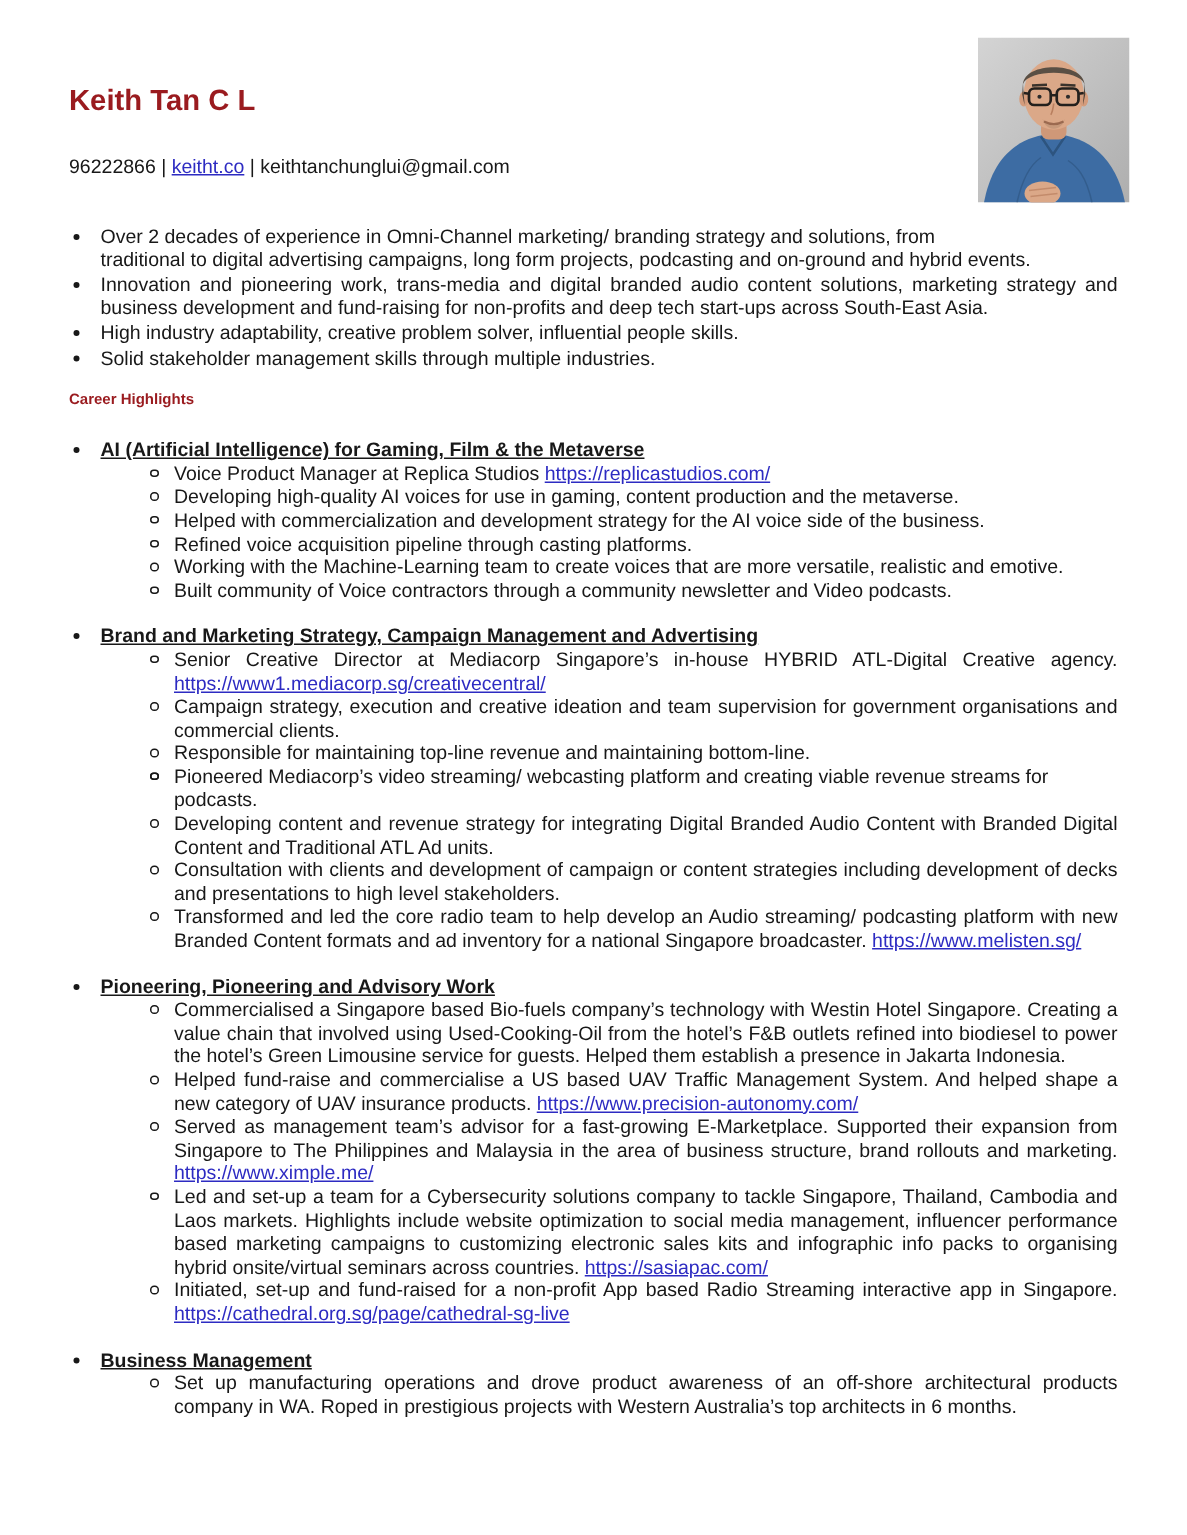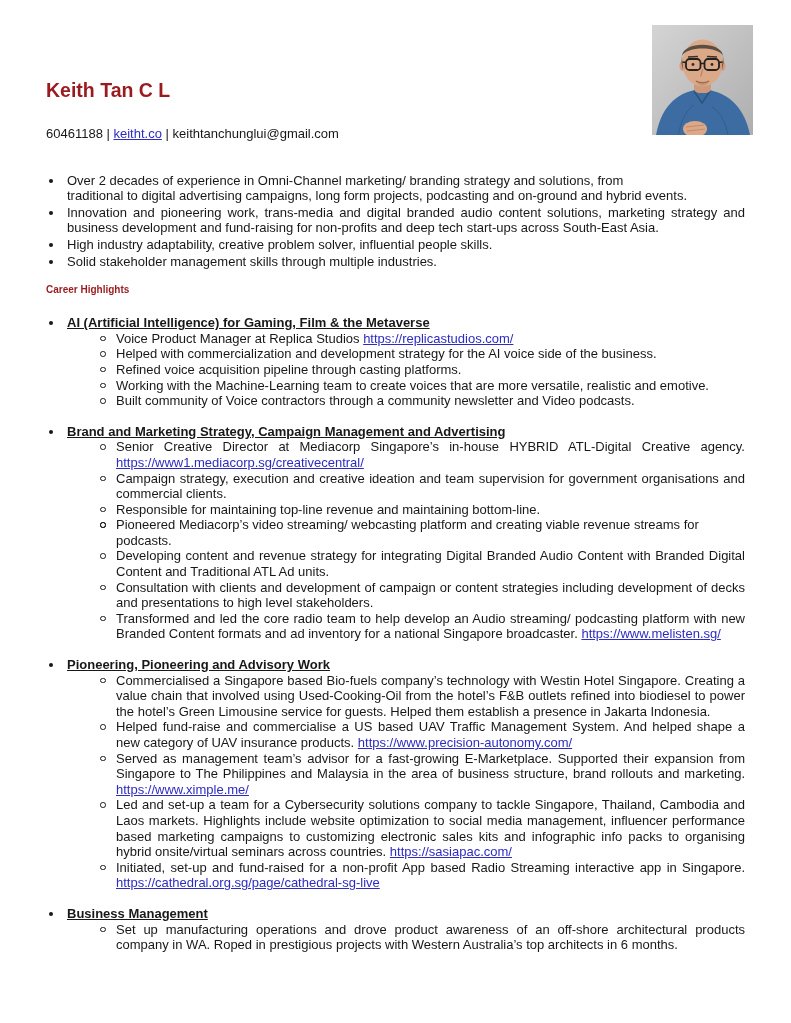--- a/index.html
+++ b/index.html
@@ -6,21 +6,21 @@
     --red:#9a1b1f;
     --blue:#2d2bc2;
     --ink:#181818;
   }
   html,body{margin:0;padding:0;background:#ffffff;}
   body{width:791px;height:1023px;overflow:hidden;}
   .page{
     position:relative;
     width:791px;height:1023px;
     box-sizing:border-box;
-    padding:79px 46px 0 46px;
+    padding:56px 46px 0 46px;
     font-family:"Liberation Sans","DejaVu Sans",sans-serif;
     font-size:13px;line-height:15.6px;
     color:var(--ink);
     background:#ffffff;
   }
   h1{
     margin:0;font-size:19.5px;line-height:23px;
     font-weight:bold;color:var(--red);
   }
   .contact{margin:24px 0 0 0;}
@@ -52,21 +52,21 @@
   .just{text-align:justify;}
   .prewrap{white-space:pre-wrap;}
 </style>
 </head>
 <body>
 
 <div class="page">
 
   <header>
     <h1>Keith Tan C L</h1>
-    <p class="contact"><span>60461188 | </span><a class="inline-link" href="#">keitht.co</a><span> | keithtanchunglui@gmail.com</span></p>
+    <p class="contact"><span>96222866 | </span><a class="inline-link" href="#">keitht.co</a><span> | keithtanchunglui@gmail.com</span></p>
 
     <div class="photo">
       <svg viewBox="0 0 101 110" xmlns="http://www.w3.org/2000/svg">
         <defs>
           <linearGradient id="bgGrad" x1="0" y1="0" x2="1" y2="1">
             <stop offset="0" stop-color="#d4d4d4"></stop>
             <stop offset="1" stop-color="#aeaeae"></stop>
           </linearGradient>
         </defs>
         <rect x="0" y="0" width="101" height="110" fill="url(#bgGrad)"></rect>
@@ -115,20 +115,21 @@
 
   <h2>Career Highlights</h2>
 
   <section class="section">
     <ul class="l1">
       <li>
         <span class="m1"></span>
         <span class="sec-head">AI (Artificial Intelligence) for Gaming, Film &amp; the Metaverse</span>
         <ul class="l2">
           <li><span class="m2"></span><span>Voice Product Manager at Replica Studios </span><a class="url" href="#">https://replicastudios.com/</a></li>
+          <li><span class="m2"></span><span>Developing high-quality AI voices for use in gaming, content production and the metaverse.</span></li>
           <li><span class="m2"></span><span>Helped with commercialization and development strategy for the AI voice side of the business.</span></li>
           <li><span class="m2"></span><span>Refined voice acquisition pipeline through casting platforms.</span></li>
           <li><span class="m2"></span><span>Working with the Machine-Learning team to create voices that are more versatile, realistic and emotive.</span></li>
           <li><span class="m2"></span><span>Built community of Voice contractors through a community newsletter and Video podcasts.</span></li>
         </ul>
       </li>
     </ul>
   </section>
 
   <section class="section">

